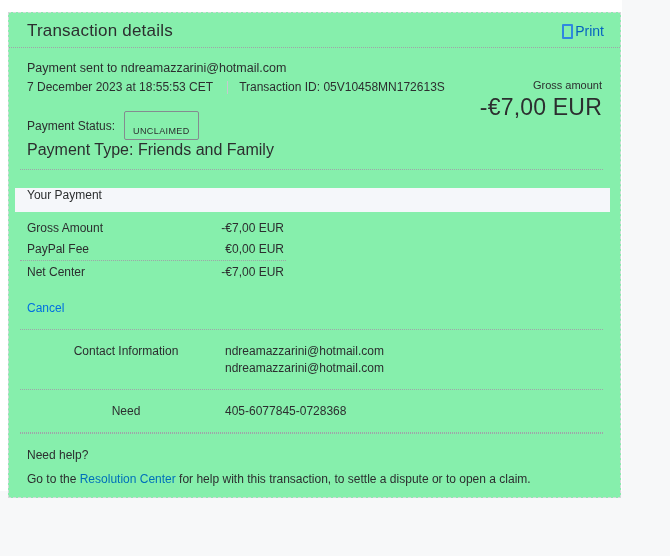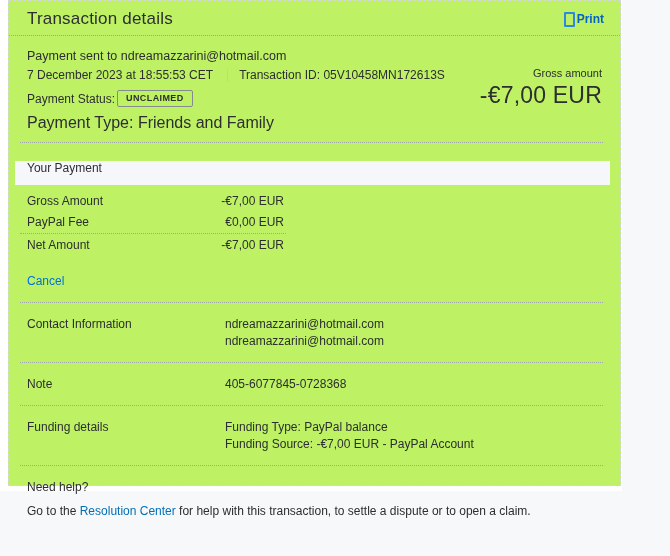--- a/index.html
+++ b/index.html
@@ -10,55 +10,55 @@
     color:#2c2e2f;
     position:relative;
     overflow:hidden;
   }
   .white-area {
     position:absolute; left:0; top:0;
     width:622px; height:491px;
     background:#ffffff;
   }
   .card {
-    position:absolute; left:8px; top:0;
+    position:absolute; left:8px; top:12px;
     width:613px; height:486px;
-    background:#bef264;
+    background:#86efac;
     border:1px dashed #d4d7d9;
     font-size:12px;
   }
   .card-header {
     display:flex; justify-content:space-between; align-items:center;
     padding:8px 16px 6px 18px;
     height:34px;
   }
   .page-title { font-size:17px; font-weight:400; color:#2c2e2f; letter-spacing:.2px; }
   .print-link {
     display:flex; align-items:center; gap:2px;
     color:#0070e0; cursor:pointer; text-decoration:none;
   }
   .print-icon {
     display:inline-block; width:11px; height:15px;
     border:2px solid #2f88e0; border-radius:1px;
   }
-  .print-label { font-size:12px; font-weight:700; color:#0663c0; }
+  .print-label { font-size:14px; font-weight:400; color:#0663c0; }
   .sep { border-top:1px dotted #9fa5a9; height:0; margin:0 17px 0 11px; }
   .sep.full { margin:0; }
   .sep.short { width:266px; margin:3px 0 0 11px; }
 
   .summary { position:relative; padding:13px 0 12px 18px; }
   .sent-row { font-size:12.5px; line-height:15px; margin-bottom:4px; }
-  .date-row { display:flex; align-items:center; font-size:12px; line-height:15px; margin-bottom:7px; }
+  .date-row { display:flex; align-items:center; font-size:12px; line-height:15px; margin-bottom:22px; }
   .vdivider { width:0; height:13px; border-left:1px solid #c5cace; margin:0 11px 0 14px; }
   .status-row { display:flex; align-items:center; margin-bottom:8px; height:17px; }
   .status-badge {
-    display:inline-block; margin-left:2px;
+    display:inline-block; margin-left:9px;
     border:1px solid #848b90; border-radius:2px;
-    padding:2px 8px 2px 8px;
-    font-size:9px; font-weight:700; letter-spacing:.4px; color:#2c2e2f;
+    padding:14px 8px 2px 8px;
+    font-size:9px; font-weight:400; letter-spacing:.4px; color:#2c2e2f;
     line-height:11px;
   }
   .type-row { font-size:16px; line-height:15px; }
   .gross-box { position:absolute; top:31px; right:18px; text-align:right; }
   .gross-label { font-size:11px; line-height:13px; margin-bottom:3px; }
   .gross-value { font-size:23px; line-height:25px; font-weight:400; letter-spacing:.2px; }
 
   .band {
     margin:18px 10px 0 6px; height:24px;
     background:#f5f7fa;
@@ -66,21 +66,21 @@
     padding-left:12px; font-size:12px;
   }
   .pay-table { width:257px; margin-left:18px; }
   .pay-row { display:flex; justify-content:space-between; line-height:15px; margin-top:6px; }
   .pay-row.first { margin-top:9px; }
   .pay-row.net { margin-top:4px; }
   .cancel-link { display:inline-block; margin:21px 0 0 18px; color:#0070e0; line-height:15px; cursor:pointer; text-decoration:none; }
   .sep.after-cancel { margin-top:13px; }
 
   .detail-section { display:flex; padding:13px 0 12px 18px; }
-  .detail-label { width:198px; flex:none; line-height:17px; }
+  .detail-label { width:198px; flex:none; line-height:17px;text-align:center; }
   .detail-values div { line-height:17px; }
   .sep.tight { margin-top:0; }
 
   .help { padding:14px 0 0 18px; }
   .help-heading { line-height:15px; }
   .help-text { margin-top:9px; line-height:15px; }
   .inline-link { color:#0070ba; cursor:pointer; text-decoration:none; }
 </style>
 </head>
 <body>
@@ -129,55 +129,48 @@
       <span>-€7,00 EUR</span>
     </div>
     <div class="pay-row">
       <span>PayPal Fee</span>
       <span>€0,00 EUR</span>
     </div>
   </div>
   <div class="sep short"></div>
   <div class="pay-table">
     <div class="pay-row net">
-      <span>Net Amount</span>
+      <span>Net Center</span>
       <span>-€7,00 EUR</span>
     </div>
   </div>
 
   <a class="cancel-link">Cancel</a>
 
   <div class="sep after-cancel"></div>
 
   <div class="detail-section">
     <div class="detail-label">Contact Information</div>
     <div class="detail-values">
       <div>ndreamazzarini@hotmail.com</div>
       <div>ndreamazzarini@hotmail.com</div>
     </div>
   </div>
 
   <div class="sep tight"></div>
 
   <div class="detail-section">
-    <div class="detail-label">Note</div>
+    <div class="detail-label">Need</div>
     <div class="detail-values">
       <div>405-6077845-0728368</div>
     </div>
   </div>
 
   <div class="sep tight"></div>
 
-  <div class="detail-section">
-    <div class="detail-label">Funding details</div>
-    <div class="detail-values">
-      <div>Funding Type: PayPal balance</div>
-      <div>Funding Source: -€7,00 EUR - PayPal Account</div>
-    </div>
-  </div>
 
   <div class="sep tight"></div>
 
   <div class="help">
     <div class="help-heading">Need help?</div>
     <div class="help-text">
       <span>Go to the </span><a class="inline-link">Resolution Center</a><span> for help with this transaction, to settle a dispute or to open a claim.</span>
     </div>
   </div>
 

